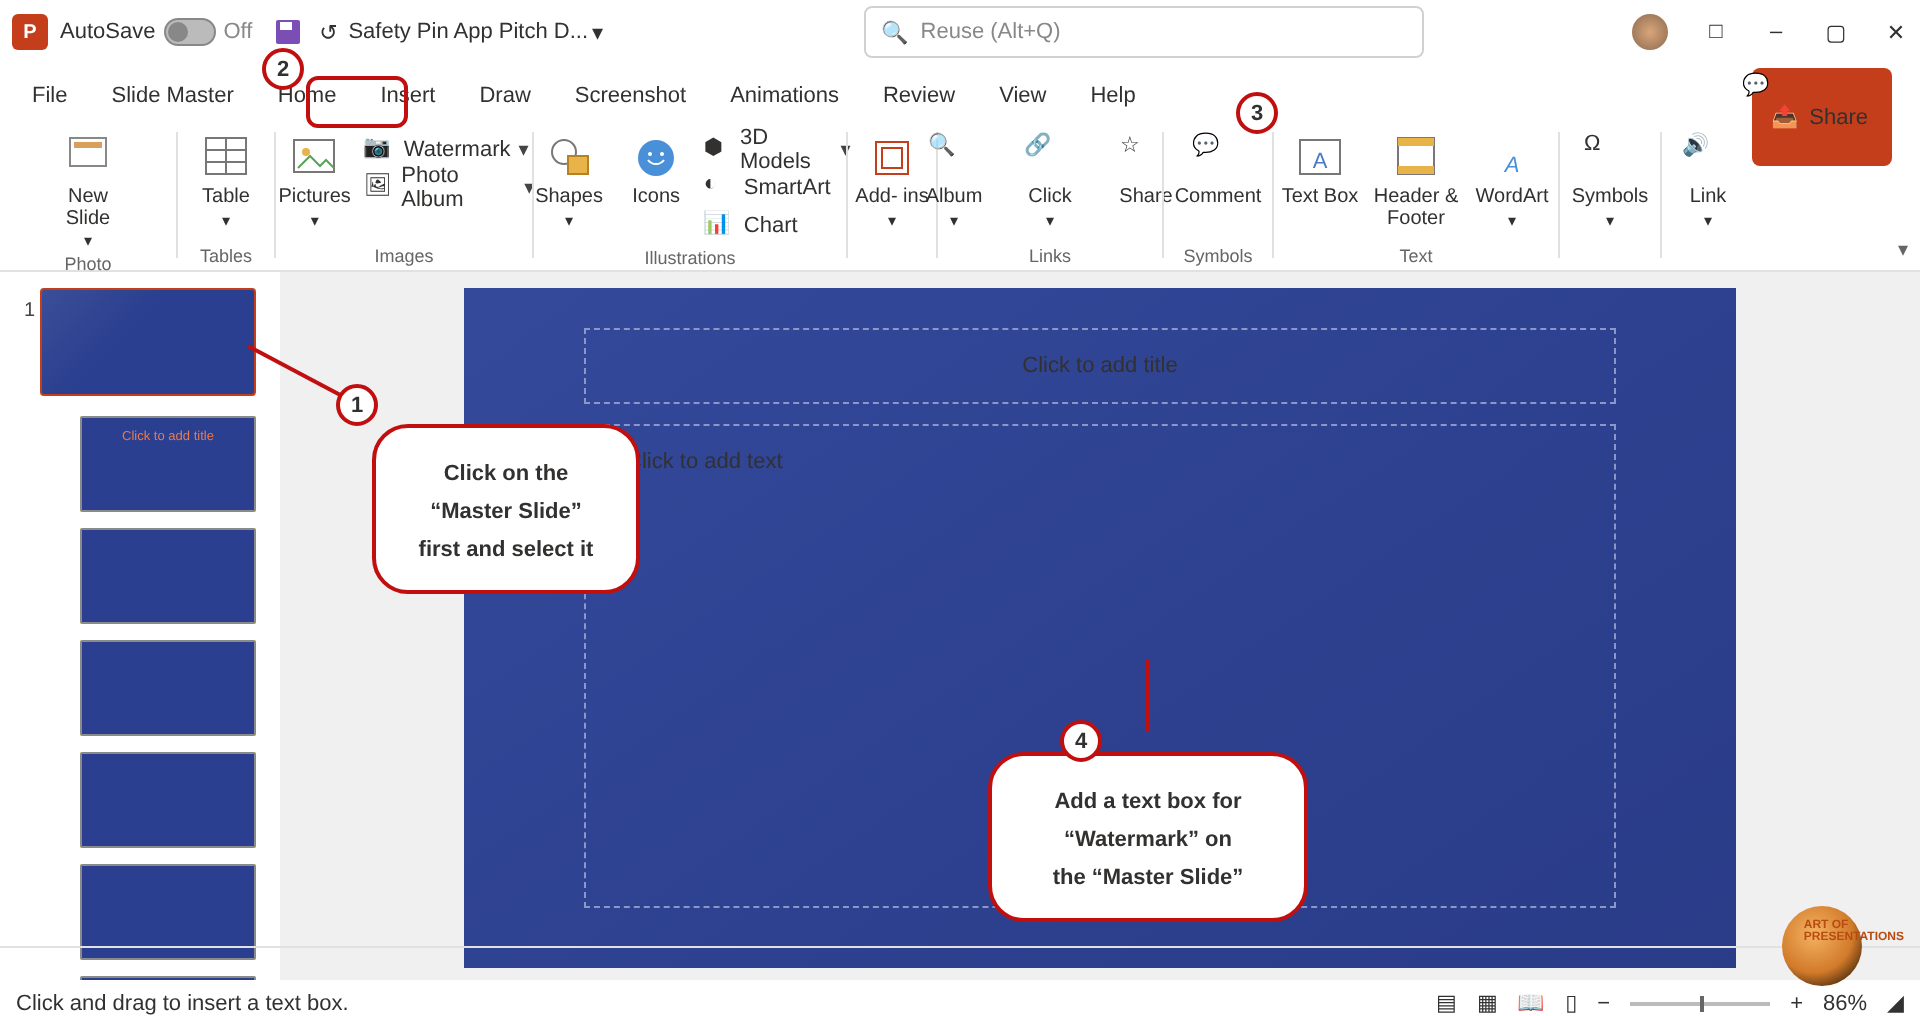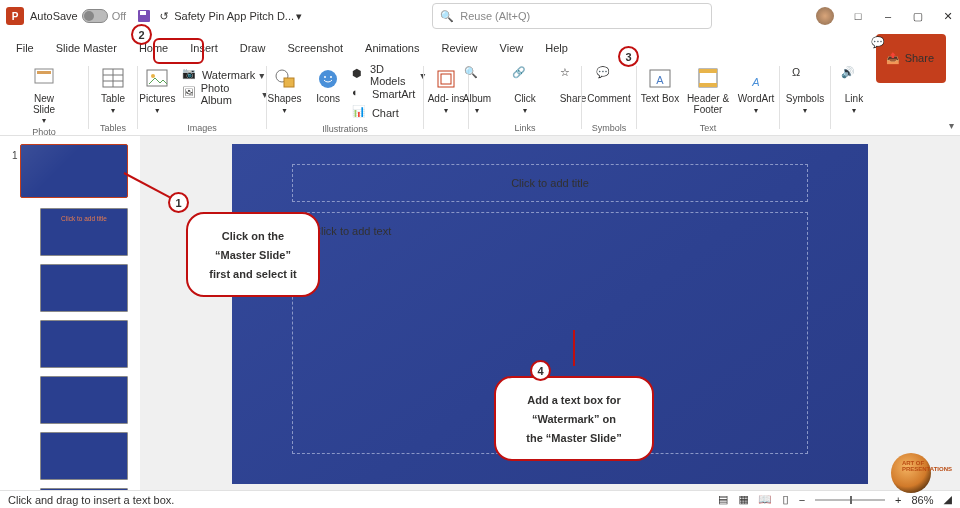--- a/index.html
+++ b/index.html
@@ -48,21 +48,21 @@
 .laythumb .sm{position:absolute;left:8px;right:8px;top:6px;color:#e87b4f;font-size:6.5px;text-align:center;}
 .slide-no{position:absolute;left:2px;top:6px;font-size:10px;color:#444;}
 
 .canvas-wrap{flex:1;background:#f0f0f0;position:relative;display:flex;align-items:flex-start;justify-content:center;padding-top:8px;}
 .slide{width:636px;height:340px;background:#2f4492;background:linear-gradient(145deg,#34499a 0%,#2d4190 55%,#2a3c88 100%);position:relative;}
 .ph-title{position:absolute;left:60px;right:60px;top:20px;height:38px;border:1px dashed #8a97c8;display:flex;align-items:center;justify-content:center;color:#e87b4f;font-size:22px;}
 .ph-body{position:absolute;left:60px;right:60px;top:68px;bottom:30px;border:1px dashed #8a97c8;padding:12px 16px;color:#e8e8e8;font-size:12px;}
 .ph-body ul{list-style:disc;margin-left:4px;}
 
 
-.status{position:absolute;left:0;right:0;bottom:0;height:18px;border-top:1px solid #e1e1e1;display:flex;align-items:center;font-size:10px;color:#555;padding:0 8px;}
+.status{position:absolute;left:0;right:0;bottom:0;height:35px;border-top:1px solid #e1e1e1;display:flex;align-items:flex-end;font-size:10px;color:#555;padding:0 8px;}
 .status .vright{margin-left:auto;display:flex;align-items:center;gap:10px;}
 .zslider{width:70px;height:2px;background:#bbb;position:relative;}
 .zslider:before{content:"";position:absolute;width:2px;height:8px;background:#666;left:35px;top:-3px;}
 
 
 .badge{width:21px;height:21px;border:2.5px solid #c10f0f;border-radius:50%;display:flex;align-items:center;justify-content:center;color:#c10f0f;font-weight:bold;font-size:12px;background:#fff;position:absolute;z-index:60;}
 .callout{position:absolute;border:2.5px solid #c10f0f;border-radius:18px;background:#fff;color:#c10f0f;font-weight:bold;font-size:14px;padding:12px 16px;text-align:center;line-height:1.35;z-index:55;}
 .leader{position:absolute;background:#c10f0f;z-index:54;}
 
 .logo{position:absolute;right:8px;bottom:14px;width:82px;height:42px;z-index:70;display:flex;align-items:center;justify-content:center;}

